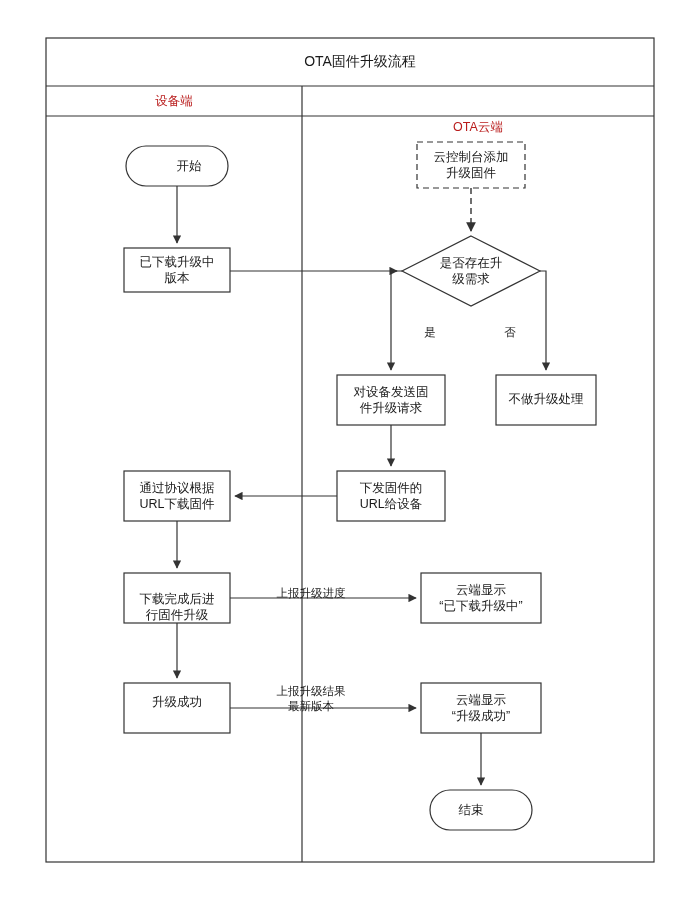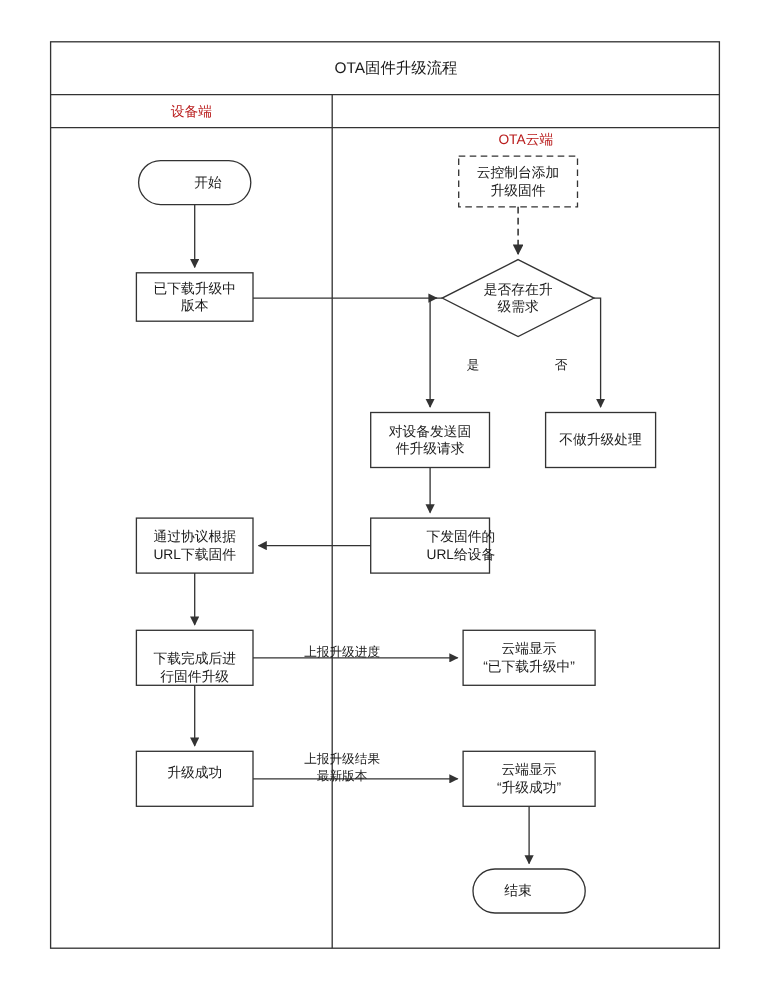--- a/index.html
+++ b/index.html
@@ -151,23 +151,23 @@
 
   <div class="nodelabel" style="left:417px; top:142px; width:108px; height:46px;">云控制台添加
 升级固件</div>
 
   <div class="nodelabel" style="left:421px; top:249px; width:100px; height:44px;">是否存在升
 级需求</div>
 
   <div class="nodelabel" style="left:337px; top:375px; width:108px; height:50px;">对设备发送固
 件升级请求</div>
 
-  <div class="nodelabel" style="left:496px; top:375px; width:100px; height:50px;">不做升级处理</div>
+  <div class="nodelabel" style="left:496px; top:375px; width:100px; height:50px;font-family:Liberation Mono, monospace;">不做升级处理</div>
 
-  <div class="nodelabel" style="left:337px; top:471px; width:108px; height:50px;padding-left:28px;">下发固件的
+  <div class="nodelabel" style="left:337px; top:471px; width:108px; height:50px;">下发固件的
 URL给设备</div>
 
   <div class="nodelabel" style="left:124px; top:471px; width:106px; height:50px;">通过协议根据
 URL下载固件</div>
 
   <div class="nodelabel" style="left:124px; top:554px; width:106px; height:50px;margin-top:28px;">下载完成后进
 行固件升级</div>
 
   <div class="nodelabel" style="left:421px; top:573px; width:120px; height:50px;">云端显示
 “已下载升级中”</div>

